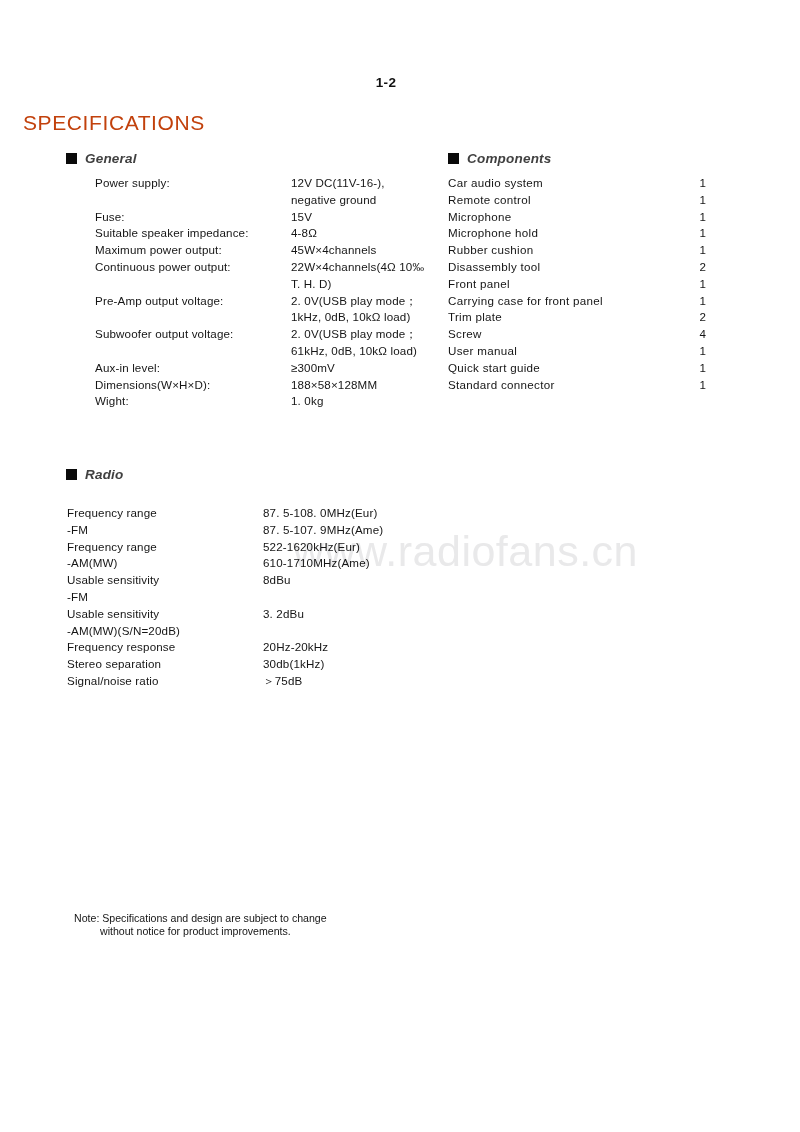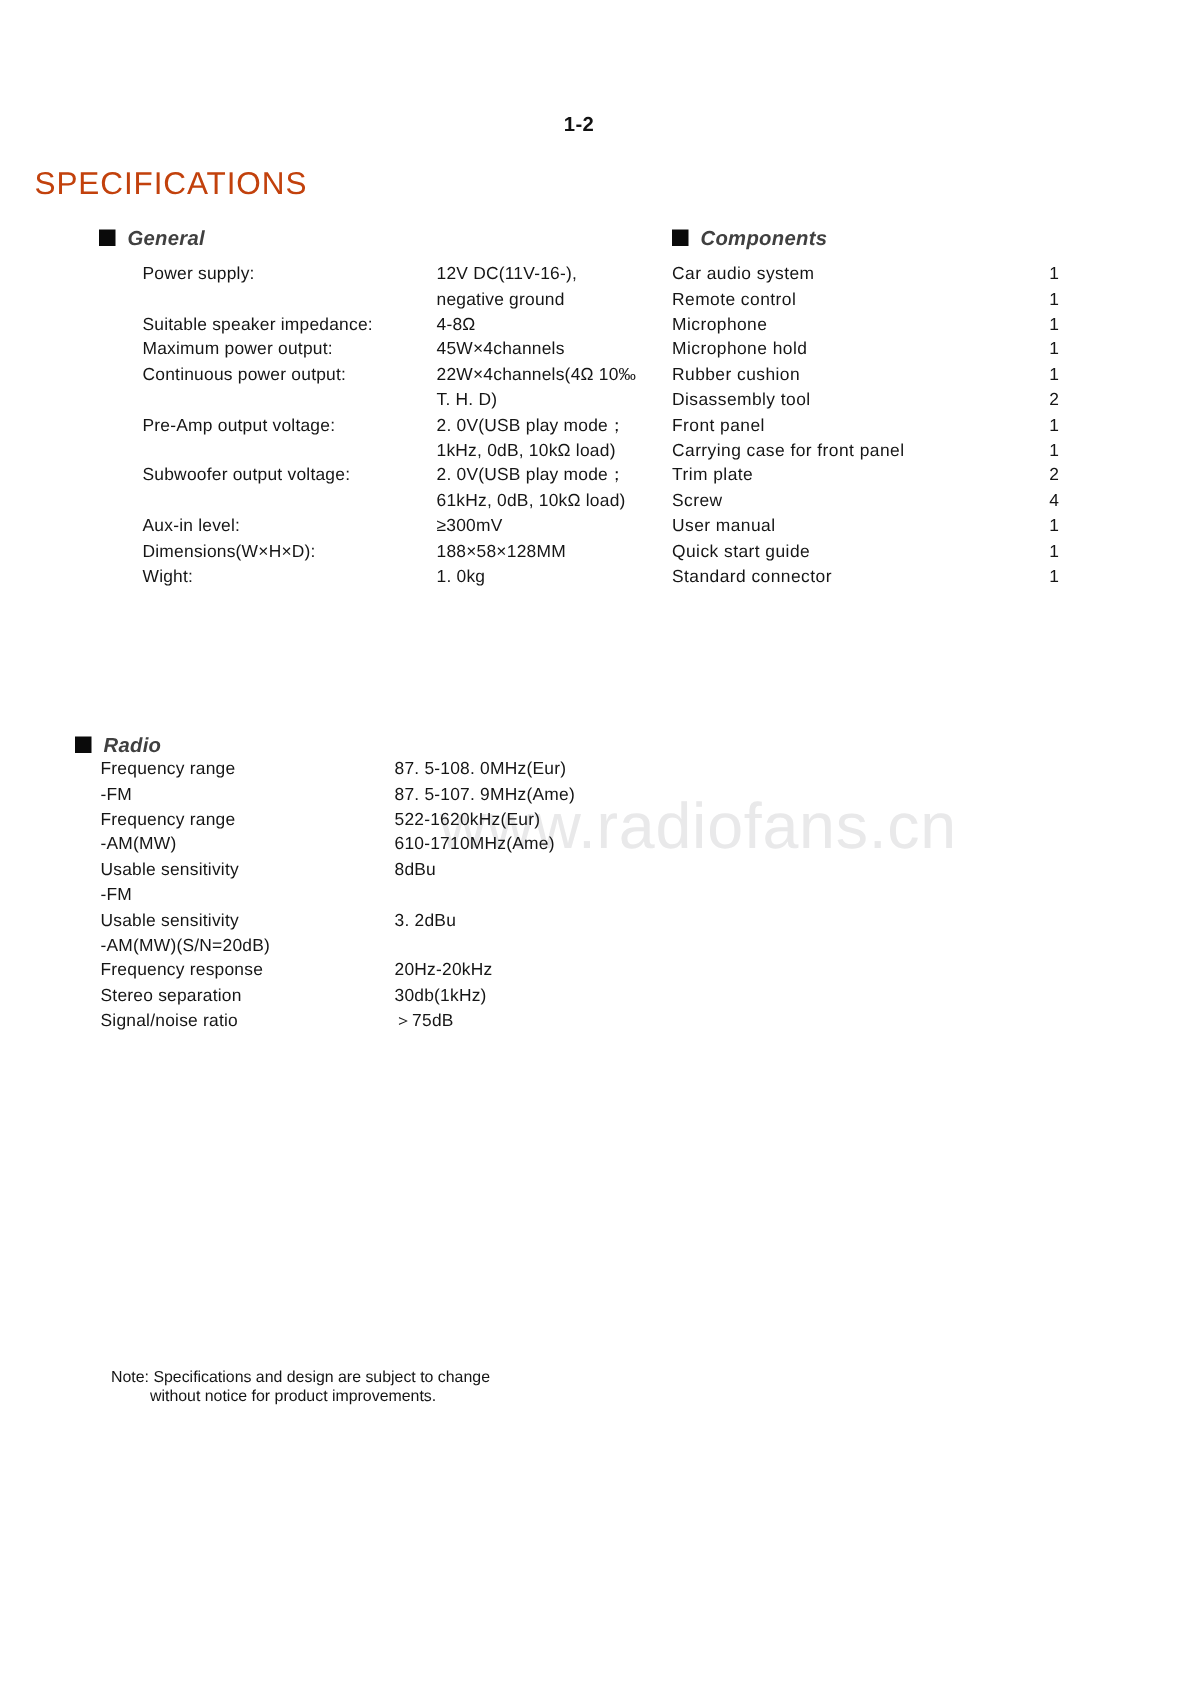--- a/index.html
+++ b/index.html
@@ -78,21 +78,21 @@
   }
   .section-head .section-title {
     font-size: 13.5px;
     font-weight: 700;
     letter-spacing: 0.2px;
     color: #404040;
     font-style: italic;
   }
   #head-general   { left: 66px;  top: 151px; }
   #head-components{ left: 448px; top: 151px; }
-  #head-radio     { left: 50px;  top: 467px; margin-top: 22px; }
+  #head-radio     { left: 66px;  top: 467px; }
 
   
   .spec-block {
     position: absolute;
     z-index: 2;
   }
   .spec-row {
     display: flex;
     height: 16.8px;
     line-height: 16.8px;
@@ -191,20 +191,24 @@
   <div class="spec-block" id="block-general">
       <div class="spec-row">
         <span class="spec-label">Power supply:</span>
         <span class="spec-value">12V DC(11V-16-),</span>
       </div>
       <div class="spec-row">
         <span class="spec-label">&nbsp;</span>
         <span class="spec-value">negative ground</span>
       </div>
       <div class="spec-row">
+        <span class="spec-label">Fuse:</span>
+        <span class="spec-value">15V</span>
+      </div>
+      <div class="spec-row">
         <span class="spec-label">Suitable speaker impedance:</span>
         <span class="spec-value">4-8Ω</span>
       </div>
       <div class="spec-row">
         <span class="spec-label">Maximum power output:</span>
         <span class="spec-value">45W×4channels</span>
       </div>
       <div class="spec-row">
         <span class="spec-label">Continuous power output:</span>
         <span class="spec-value">22W×4channels(4Ω 10‰</span>

